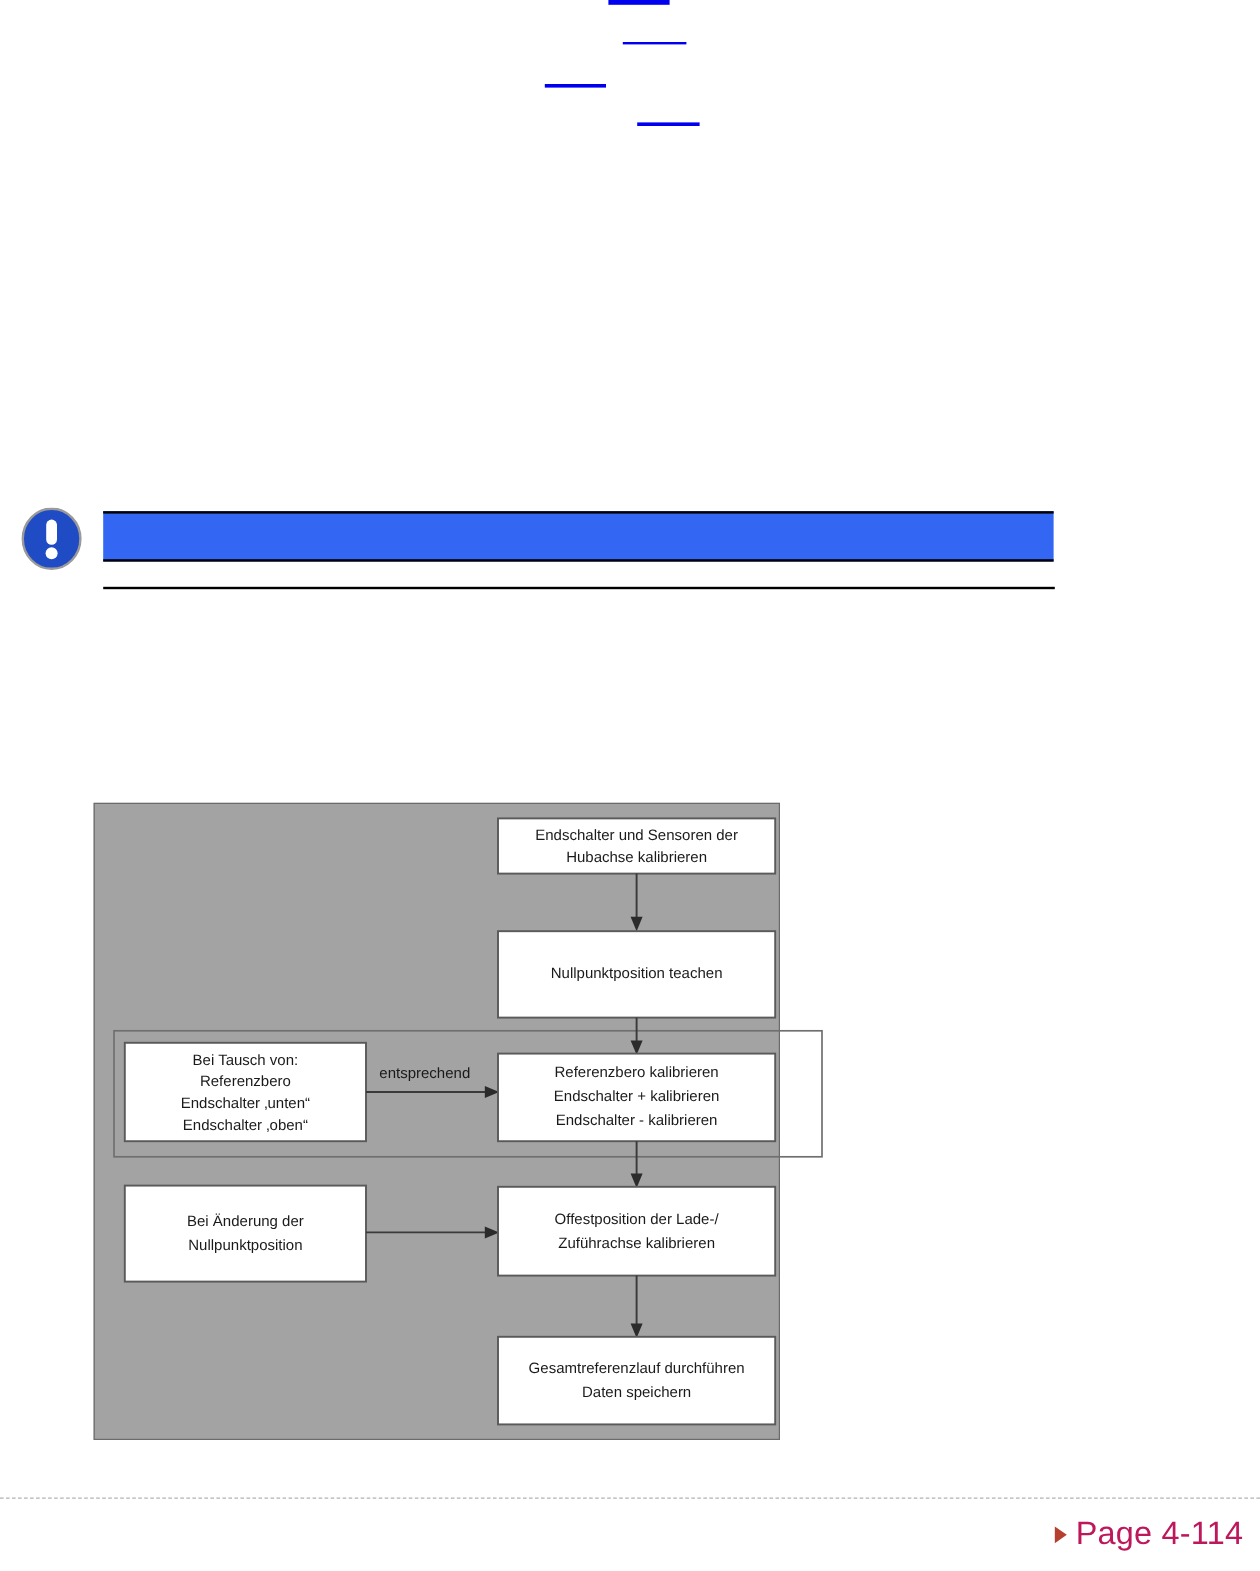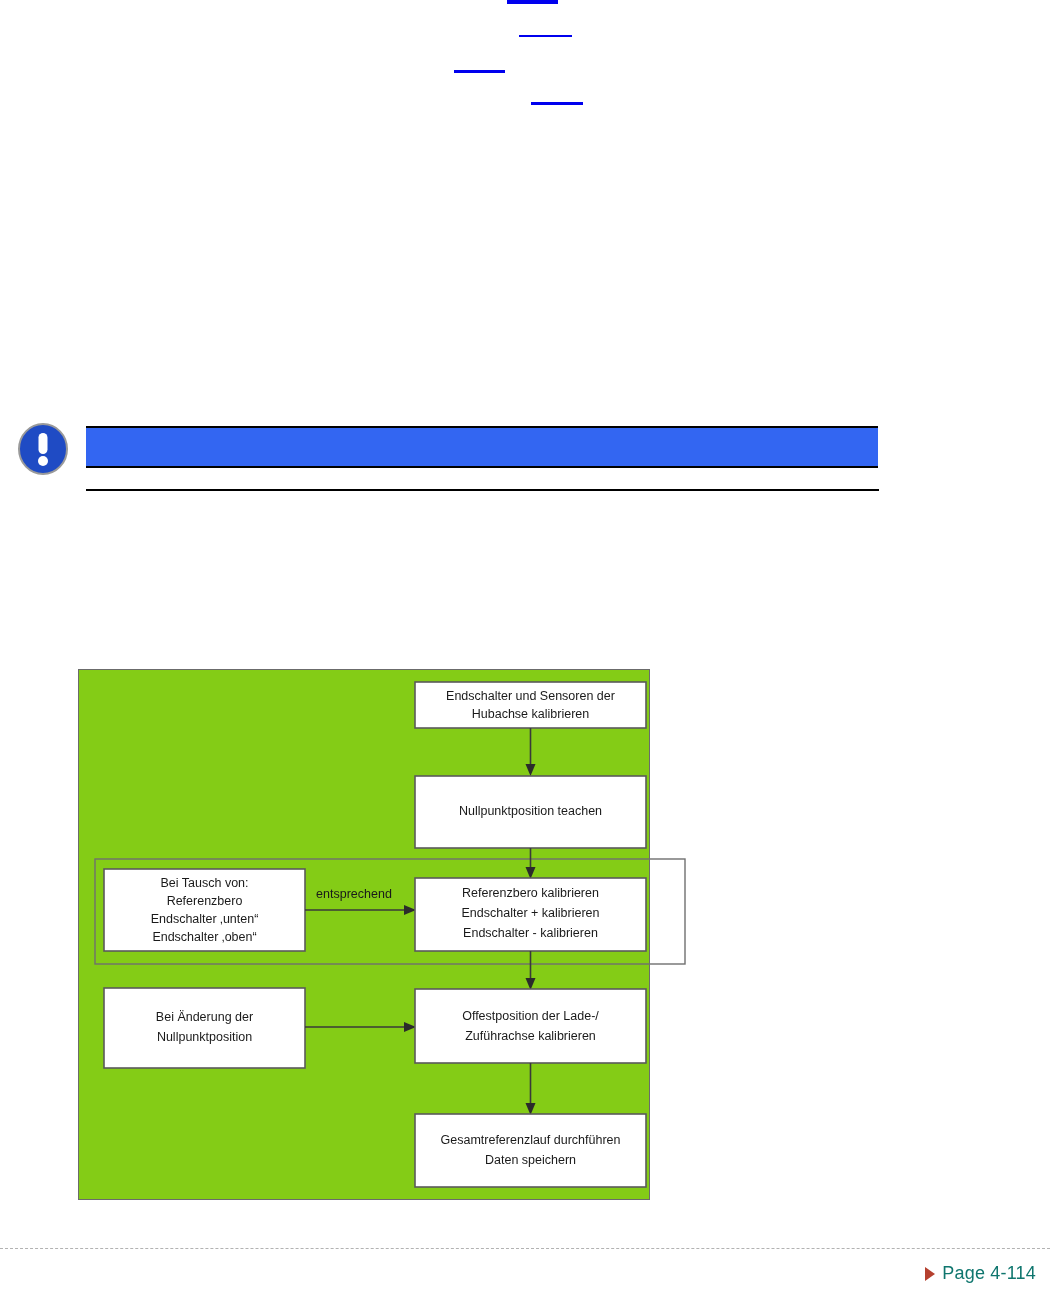--- a/index.html
+++ b/index.html
@@ -68,21 +68,21 @@
 
   
   #flowchart-frame {
     position: absolute;
     left: 78px;
     top: 669px;
     width: 572px;
     height: 531px;
     border: 1px solid #6b6b6b;
     box-sizing: border-box;
-    background: #84cc16;
+    background: #a3a3a3;
   }
   #flowchart-svg {
     position: absolute;
     left: 0;
     top: 0;
     width: 627px;
     height: 531px;
     display: block;
   }
   .fc-box {
@@ -136,22 +136,22 @@
   }
   #footer-arrow {
     width: 0;
     height: 0;
     border-top: 7px solid transparent;
     border-bottom: 7px solid transparent;
     border-left: 10px solid #b5402f;
   }
   #footer-page-label {
     font-family: "Liberation Sans", sans-serif;
-    font-size: 18px;
-    color: #0f766e;
+    font-size: 27px;
+    color: #be185d;
     letter-spacing: 0.2px;
     white-space: nowrap;
   }
 </style>
 </head>
 <body>
 
 <a class="link-stub" href="#" style="left:507px; top:0px; width:51px; height:4px;"></a>
 <a class="link-stub" href="#" style="left:519px; top:35px; width:53px; height:2px;"></a>
 <a class="link-stub" href="#" style="left:454px; top:70px; width:51px; height:3px;"></a>

